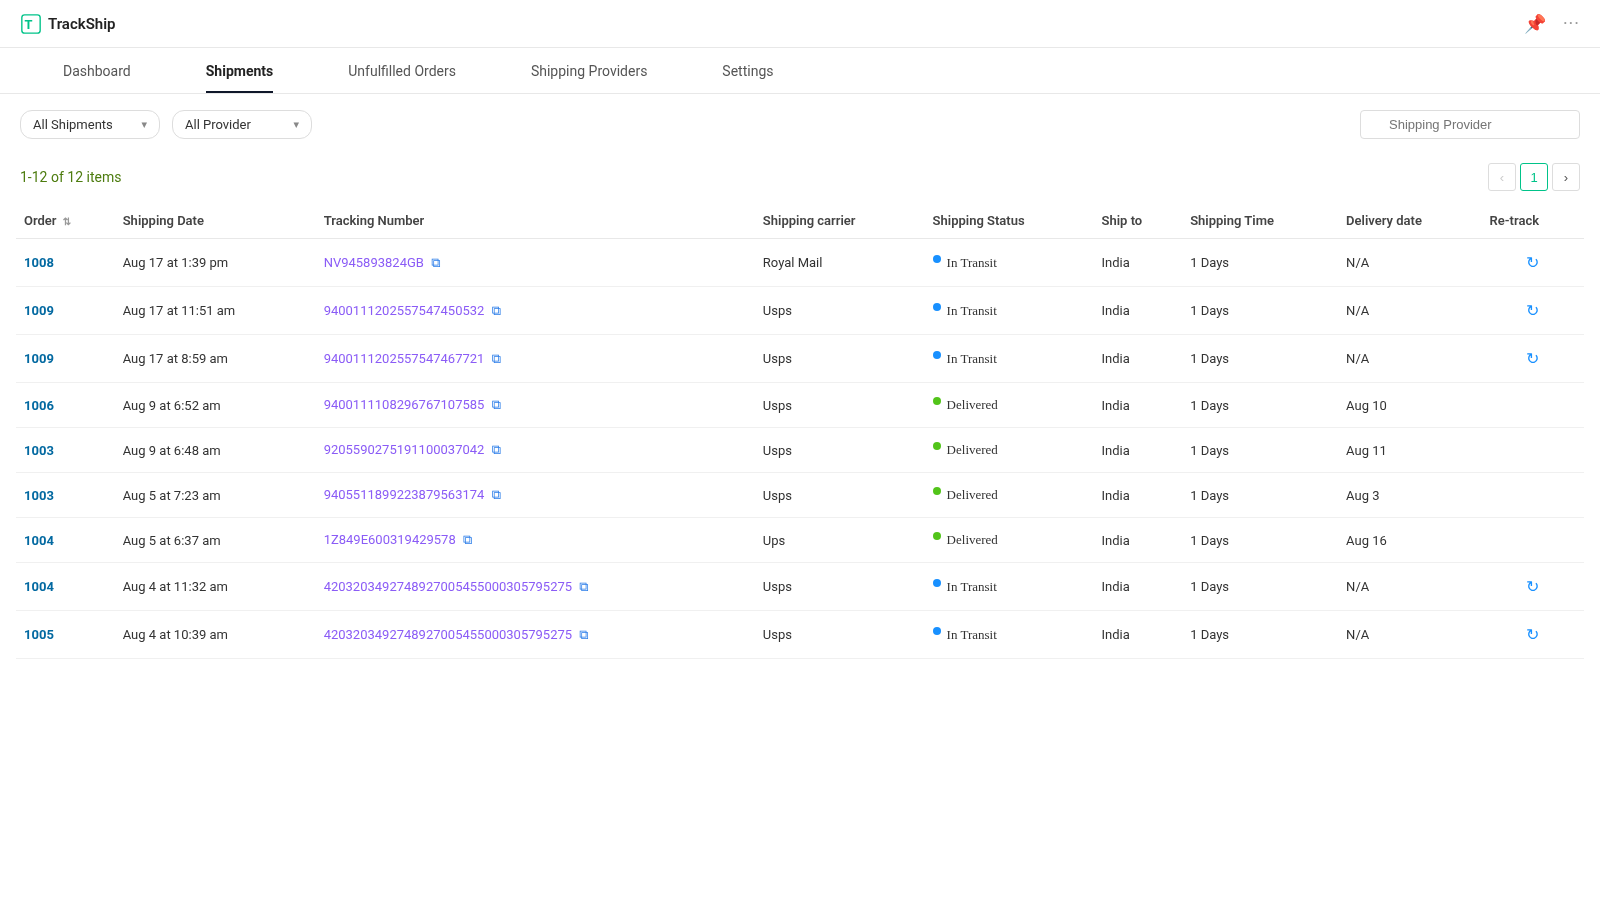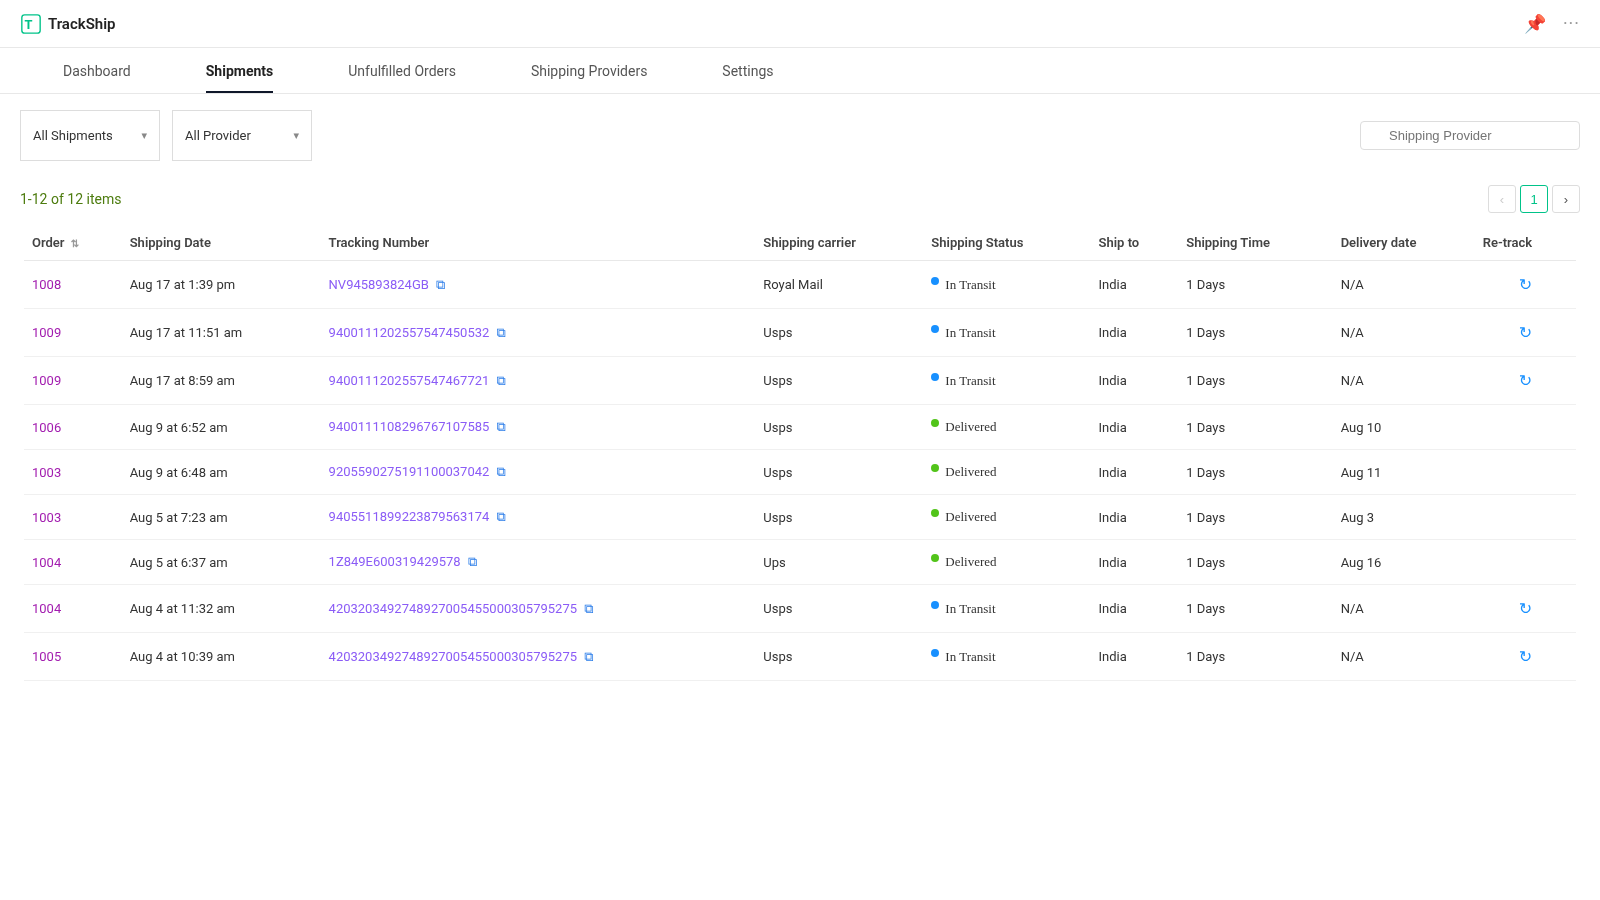--- a/index.html
+++ b/index.html
@@ -13,38 +13,38 @@
     .header-dots { color: #999; font-size: 18px; letter-spacing: 1px; }
 
     
     .nav { display: flex; align-items: center; padding: 0 20px; border-bottom: 1px solid #e8e8e8; height: 46px; gap: 32px; }
     .nav-item { font-size: 14px; color: #555; cursor: pointer; height: 100%; display: flex; align-items: center; border-bottom: 2px solid transparent; padding-top: 2px; text-decoration: none; margin-left: 43px; }
     .nav-item.active { color: #222; font-weight: 700; border-bottom: 2px solid #0f172a; }
 
     
     .filters { display: flex; align-items: center; justify-content: space-between; padding: 16px 20px; }
     .filter-left { display: flex; gap: 12px; }
-    .dropdown { display: flex; align-items: center; gap: 6px; border: 1px solid #ddd; border-radius: 0; padding: 17px 12px; font-size: 13px; color: #333; cursor: pointer; background: #fff; min-width: 140px; justify-content: space-between; }
+    .dropdown { display: flex; align-items: center; gap: 6px; border: 1px solid #ddd; border-radius: 12px; padding: 6px 12px; font-size: 13px; color: #333; cursor: pointer; background: #fff; min-width: 140px; justify-content: space-between; }
     .chevron { color: #888; font-size: 11px; }
     .search-input { border: 1px solid #ddd; border-radius: 4px; padding: 6px 28px; font-size: 13px; color: #aaa; width: 220px; }
 
     
     .table-header { display: flex; align-items: center; justify-content: space-between; padding: 8px 20px 12px; }
     .items-count { font-size: 14px; color: #4d7c0f; }
     .pagination { display: flex; align-items: center; gap: 4px; }
     .page-btn { width: 28px; height: 28px; display: flex; align-items: center; justify-content: center; border: 1px solid #ddd; border-radius: 3px; font-size: 13px; cursor: pointer; background: #fff; color: #555; }
     .page-btn.active { border-color: #00c389; color: #00c389; background: #fff; }
     .page-btn.disabled { color: #ccc; cursor: default; }
 
     
-    .table-wrap { padding: 0 24px; overflow-x: auto; }
+    .table-wrap { padding: 0 16px; overflow-x: auto; }
     table { width: 100%; border-collapse: collapse; }
     thead tr th { text-align: left; font-size: 13px; font-weight: 600; color: #444; padding: 10px 8px; border-bottom: 1px solid #e8e8e8; white-space: nowrap; }
     tbody tr td { padding: 14px 8px; font-size: 13px; color: #333; border-bottom: 1px solid #f0f0f0; vertical-align: middle; }
-    .order-link { color: #a21caf; text-decoration: none; font-weight: 400; margin-top: 10px; }
+    .order-link { color: #0369a1; text-decoration: none; font-weight: 700; margin-top: 10px; }
     .tracking-link { color: #8b5cf6; text-decoration: none; }
     .copy-icon { color: #2b7de9; cursor: pointer; font-size: 13px; margin-left: 4px; display: inline-block; }
     .status-badge { display: flex; align-items: flex-start; gap: 6px; white-space: nowrap; font-family: Liberation Serif, serif; }
     .status-dot { width: 8px; height: 8px; border-radius: 50%; display: inline-block; flex-shrink: 0; }
     .status-dot.in-transit { background: #1890ff; }
     .status-dot.delivered { background: #52c41a; }
     .retrack-icon { color: #1890ff; cursor: pointer; font-size: 16px; display: flex; justify-content: center; }
     .sort-icon { display: inline-block; margin-left: 3px; color: #999; font-size: 10px; }
   </style>
 </head>

